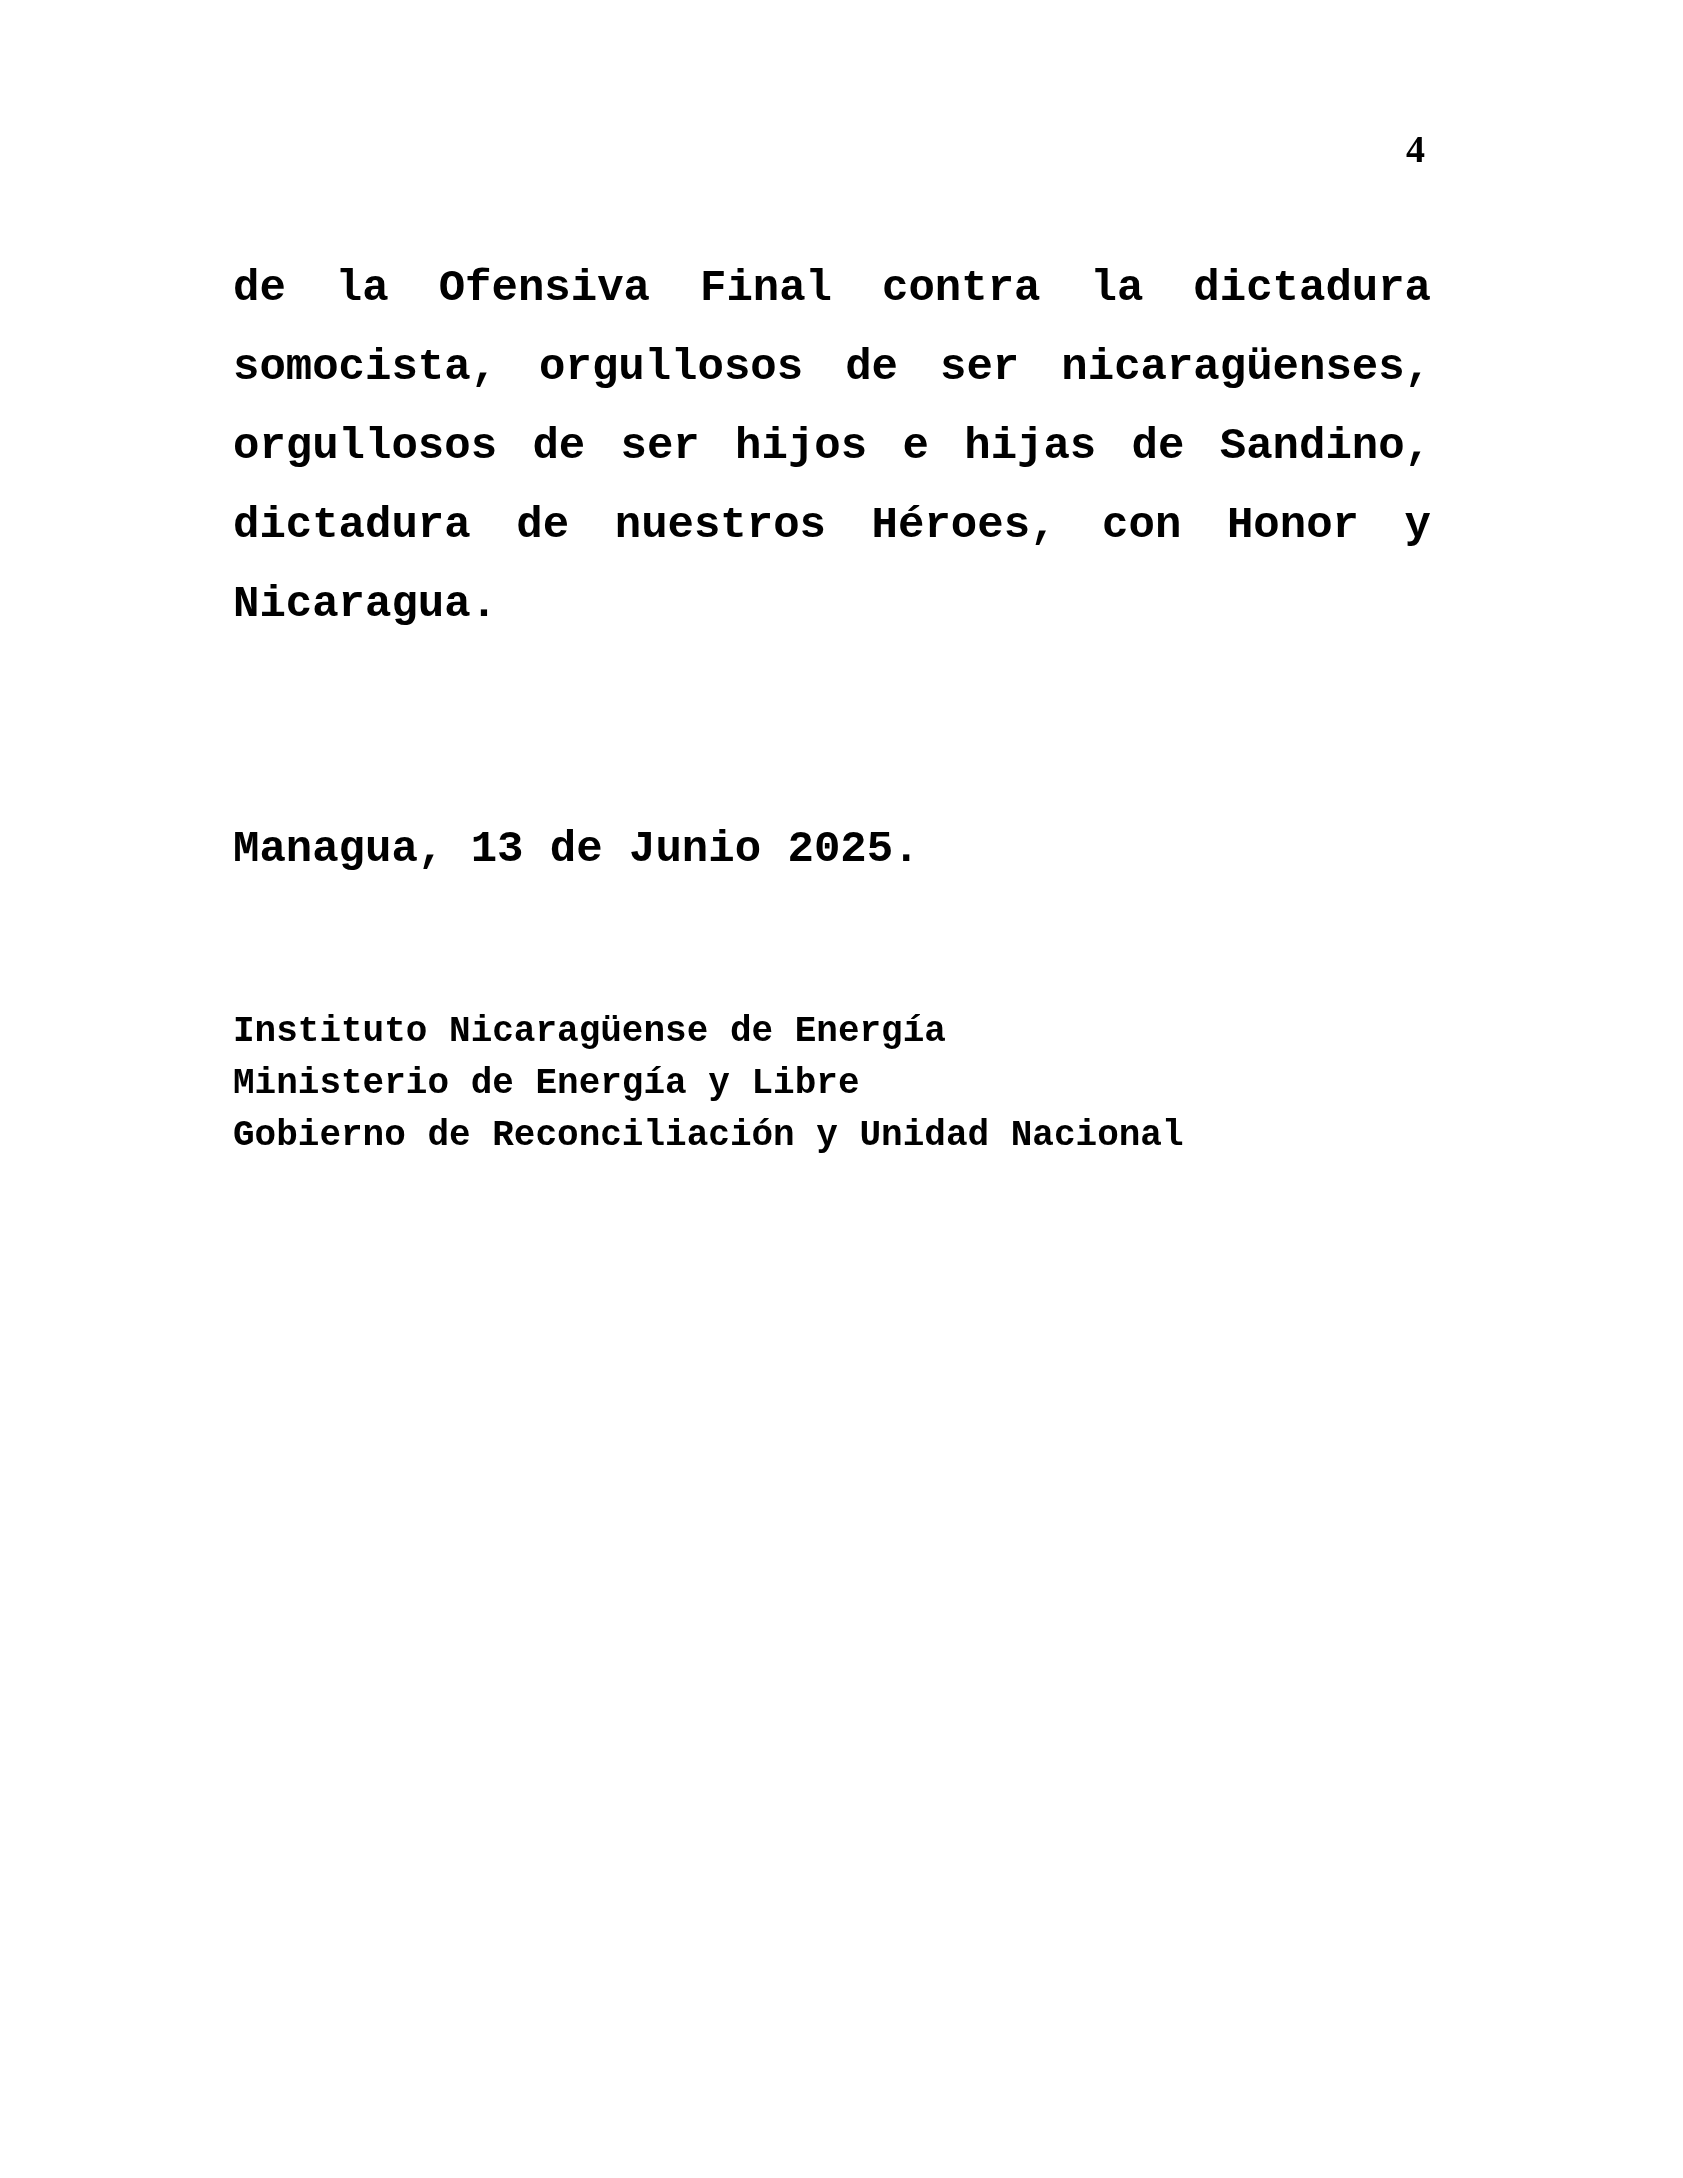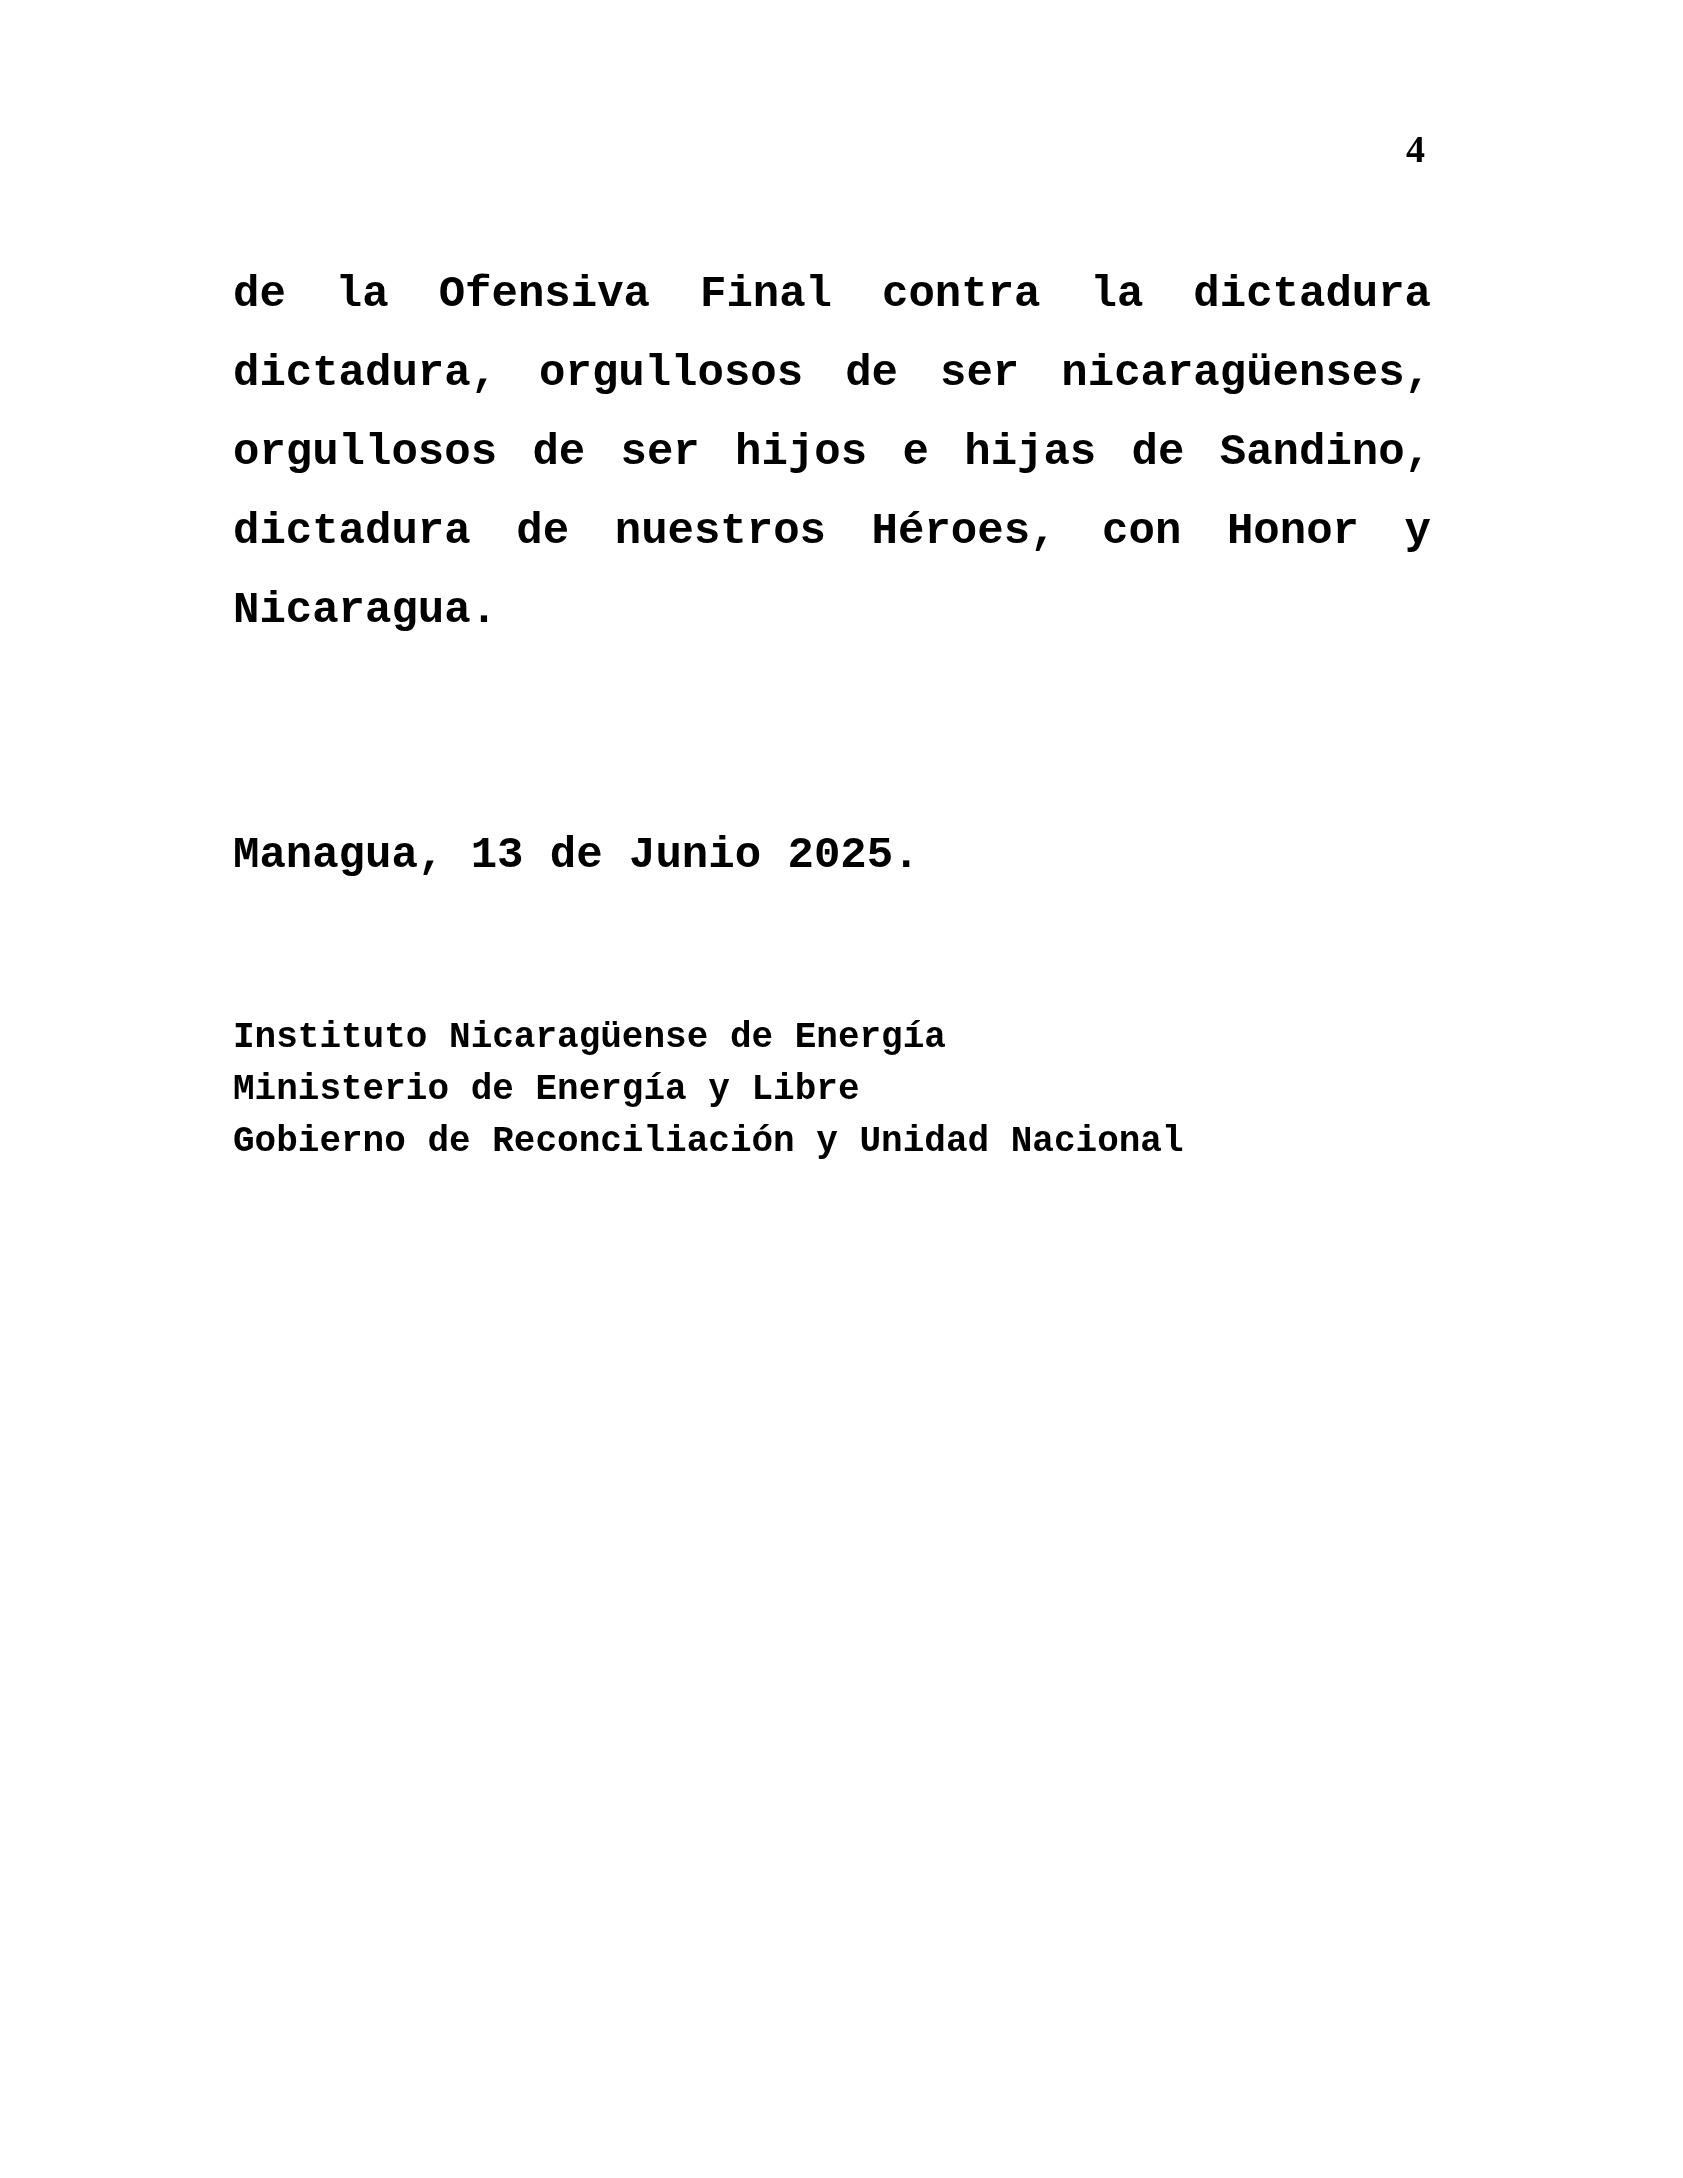--- a/index.html
+++ b/index.html
@@ -23,21 +23,21 @@
     top: 127px;
     left: 1406px;
     font-family: "Liberation Serif", "DejaVu Serif", serif;
     font-weight: bold;
     font-size: 38px;
     color: #000000;
   }
   .content {
     position: absolute;
     left: 233px;
-    top: 255px;
+    top: 249px;
     width: 1198px;
   }
   .line {
     font-size: 44px;
     line-height: 79px;
     height: 79px;
     text-align: justify;
     text-align-last: justify;
     white-space: normal;
   }
@@ -64,21 +64,21 @@
 <body>
 
 <div class="page">
 
   <div class="page-number">4</div>
 
   <div class="content">
 
     <div>
       <div class="line">de la Ofensiva Final contra la dictadura</div>
-      <div class="line">dictadura, orgullosos de ser nicaragüenses,</div>
+      <div class="line">somocista, orgullosos de ser nicaragüenses,</div>
       <div class="line">orgullosos de ser hijos e hijas de Sandino,</div>
       <div class="line">dictadura de nuestros Héroes, con Honor y</div>
       <div class="line noj">Nicaragua.</div>
     </div>
 
     <div class="spacer-88"></div>
 
 
     <div class="spacer-80"></div>
 

